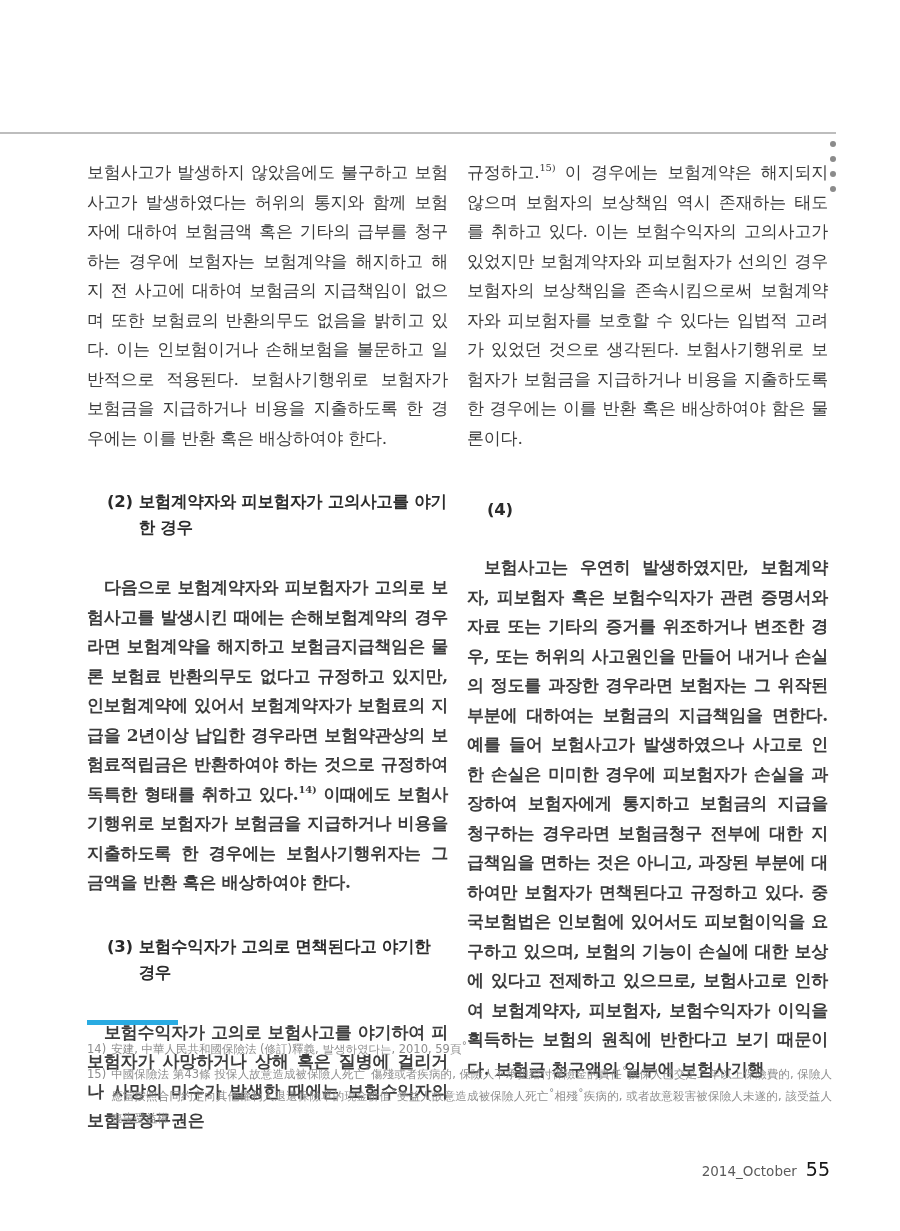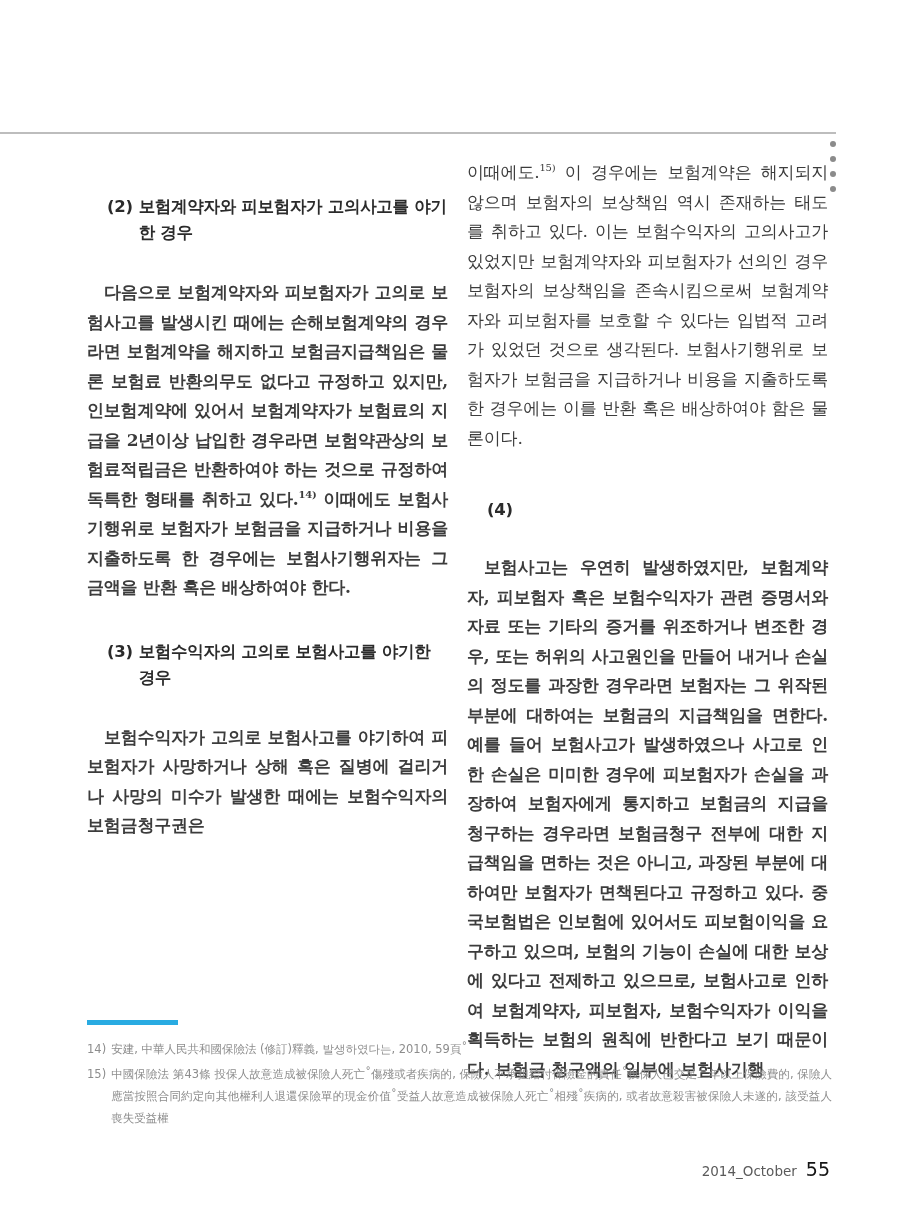--- a/index.html
+++ b/index.html
@@ -62,38 +62,39 @@
   <div class="dots">
     <span class="dot"></span>
     <span class="dot"></span>
     <span class="dot"></span>
     <span class="dot"></span>
   </div>
 
   <div class="content">
 
     <div class="col">
+      <p class="body-p">보험사고가 발생하지 않았음에도 불구하고 보험사고가 발생하였다는 허위의 통지와 함께 보험자에 대하여 보험금액 혹은 기타의 급부를 청구하는 경우에 보험자는 보험계약을 해지하고 해지 전 사고에 대하여 보험금의 지급책임이 없으며 또한 보험료의 반환의무도 없음을 밝히고 있다. 이는 인보험이거나 손해보험을 불문하고 일반적으로 적용된다. 보험사기행위로 보험자가 보험금을 지급하거나 비용을 지출하도록 한 경우에는 이를 반환 혹은 배상하여야 한다.</p>
 
       <h3 class="sec-heading mt-h">
         <span class="h-num">(2)</span>
         <span class="h-text">보험계약자와 피보험자가 고의사고를 야기한 경우</span>
       </h3>
 
       <p class="body-p indent mt-p"><span>다음으로 보험계약자와 피보험자가 고의로 보험사고를 발생시킨 때에는 손해보험계약의 경우라면 보험계약을 해지하고 보험금지급책임은 물론 보험료 반환의무도 없다고 규정하고 있지만, 인보험계약에 있어서 보험계약자가 보험료의 지급을 2년이상 납입한 경우라면 보험약관상의 보험료적립금은 반환하여야 하는 것으로 규정하여 독특한 형태를 취하고 있다.</span><sup class="fn-ref">14)</sup><span> 이때에도 보험사기행위로 보험자가 보험금을 지급하거나 비용을 지출하도록 한 경우에는 보험사기행위자는 그 금액을 반환 혹은 배상하여야 한다.</span></p>
 
       <h3 class="sec-heading mt-h">
         <span class="h-num">(3)</span>
-        <span class="h-text">보험수익자의 고의로 보험사고를 야기한 경우</span>
+        <span class="h-text">보험수익자가 고의로 면책된다고 야기한 경우</span>
       </h3>
 
       <p class="body-p indent mt-p">보험수익자가 고의로 보험사고를 야기하여 피보험자가 사망하거나 상해 혹은 질병에 걸리거나 사망의 미수가 발생한 때에는 보험수익자의 보험금청구권은</p>
     </div>
 
     <div class="col">
-      <p class="body-p"><span>이때에도.</span><sup class="fn-ref">15)</sup><span> 이 경우에는 보험계약은 해지되지 않으며 보험자의 보상책임 역시 존재하는 태도를 취하고 있다. 이는 보험수익자의 고의사고가 있었지만 보험계약자와 피보험자가 선의인 경우 보험자의 보상책임을 존속시킴으로써 보험계약자와 피보험자를 보호할 수 있다는 입법적 고려가 있었던 것으로 생각된다. 보험사기행위로 보험자가 보험금을 지급하거나 비용을 지출하도록 한 경우에는 이를 반환 혹은 배상하여야 함은 물론이다.</span></p>
+      <p class="body-p"><span>규정하고.</span><sup class="fn-ref">15)</sup><span> 이 경우에는 보험계약은 해지되지 않으며 보험자의 보상책임 역시 존재하는 태도를 취하고 있다. 이는 보험수익자의 고의사고가 있었지만 보험계약자와 피보험자가 선의인 경우 보험자의 보상책임을 존속시킴으로써 보험계약자와 피보험자를 보호할 수 있다는 입법적 고려가 있었던 것으로 생각된다. 보험사기행위로 보험자가 보험금을 지급하거나 비용을 지출하도록 한 경우에는 이를 반환 혹은 배상하여야 함은 물론이다.</span></p>
 
       <h3 class="sec-heading mt-h4">
         <span class="h-num">(4)</span>
       </h3>
 
       <p class="body-p indent mt-p2r">보험사고는 우연히 발생하였지만, 보험계약자, 피보험자 혹은 보험수익자가 관련 증명서와 자료 또는 기타의 증거를 위조하거나 변조한 경우, 또는 허위의 사고원인을 만들어 내거나 손실의 정도를 과장한 경우라면 보험자는 그 위작된 부분에 대하여는 보험금의 지급책임을 면한다. 예를 들어 보험사고가 발생하였으나 사고로 인한 손실은 미미한 경우에 피보험자가 손실을 과장하여 보험자에게 통지하고 보험금의 지급을 청구하는 경우라면 보험금청구 전부에 대한 지급책임을 면하는 것은 아니고, 과장된 부분에 대하여만 보험자가 면책된다고 규정하고 있다. 중국보험법은 인보험에 있어서도 피보험이익을 요구하고 있으며, 보험의 기능이 손실에 대한 보상에 있다고 전제하고 있으므로, 보험사고로 인하여 보험계약자, 피보험자, 보험수익자가 이익을 획득하는 보험의 원칙에 반한다고 보기 때문이다. 보험금 청구액의 일부에 보험사기행</p>
     </div>
 
   </div>
 

